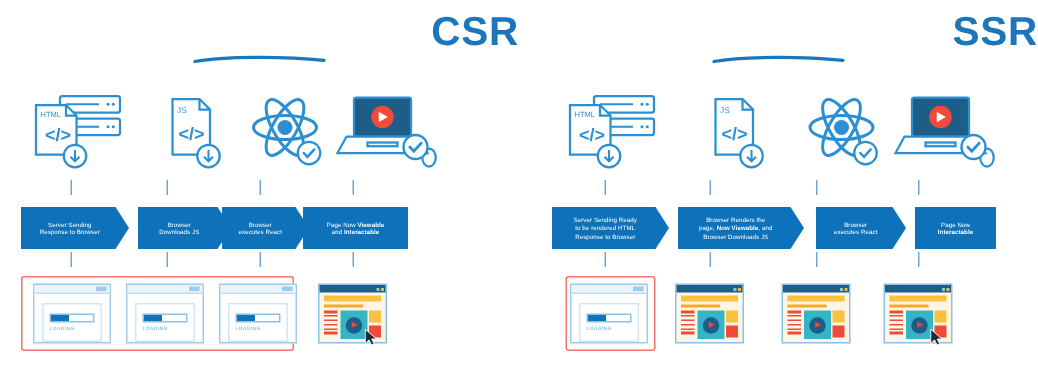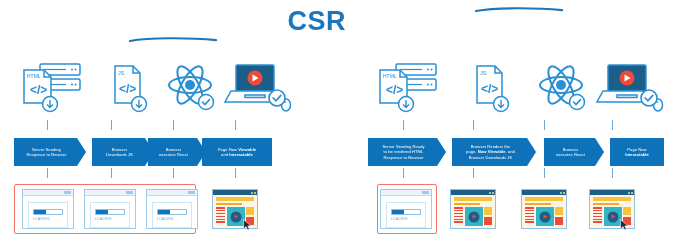--- a/index.html
+++ b/index.html
@@ -279,20 +279,21 @@
             </svg>
         </div>
       </div>
     </div>
   </div>
 </div>
 
 <div class="panel ssr">
 
   <div class="title-wrap">
+    <div class="title">SSR</div>
     <svg class="title-underline" width="92" height="8" viewBox="0 0 92 8">
       <path d="M3 5 C22 1.5, 62 1.5, 89 4.2" stroke="#1b76bc" stroke-width="2.2" fill="none" stroke-linecap="round"></path>
     </svg>
   </div>
 
   <div class="icon-row">
     <div class="icon-cell" style="left:24px;">
       <svg width="66" height="58" viewBox="0 0 66 58">
         <g stroke="#2b8fd4" fill="none" stroke-width="1.5">
           <rect x="22" y="4" width="40" height="11" rx="1.5" fill="#fff"></rect>

